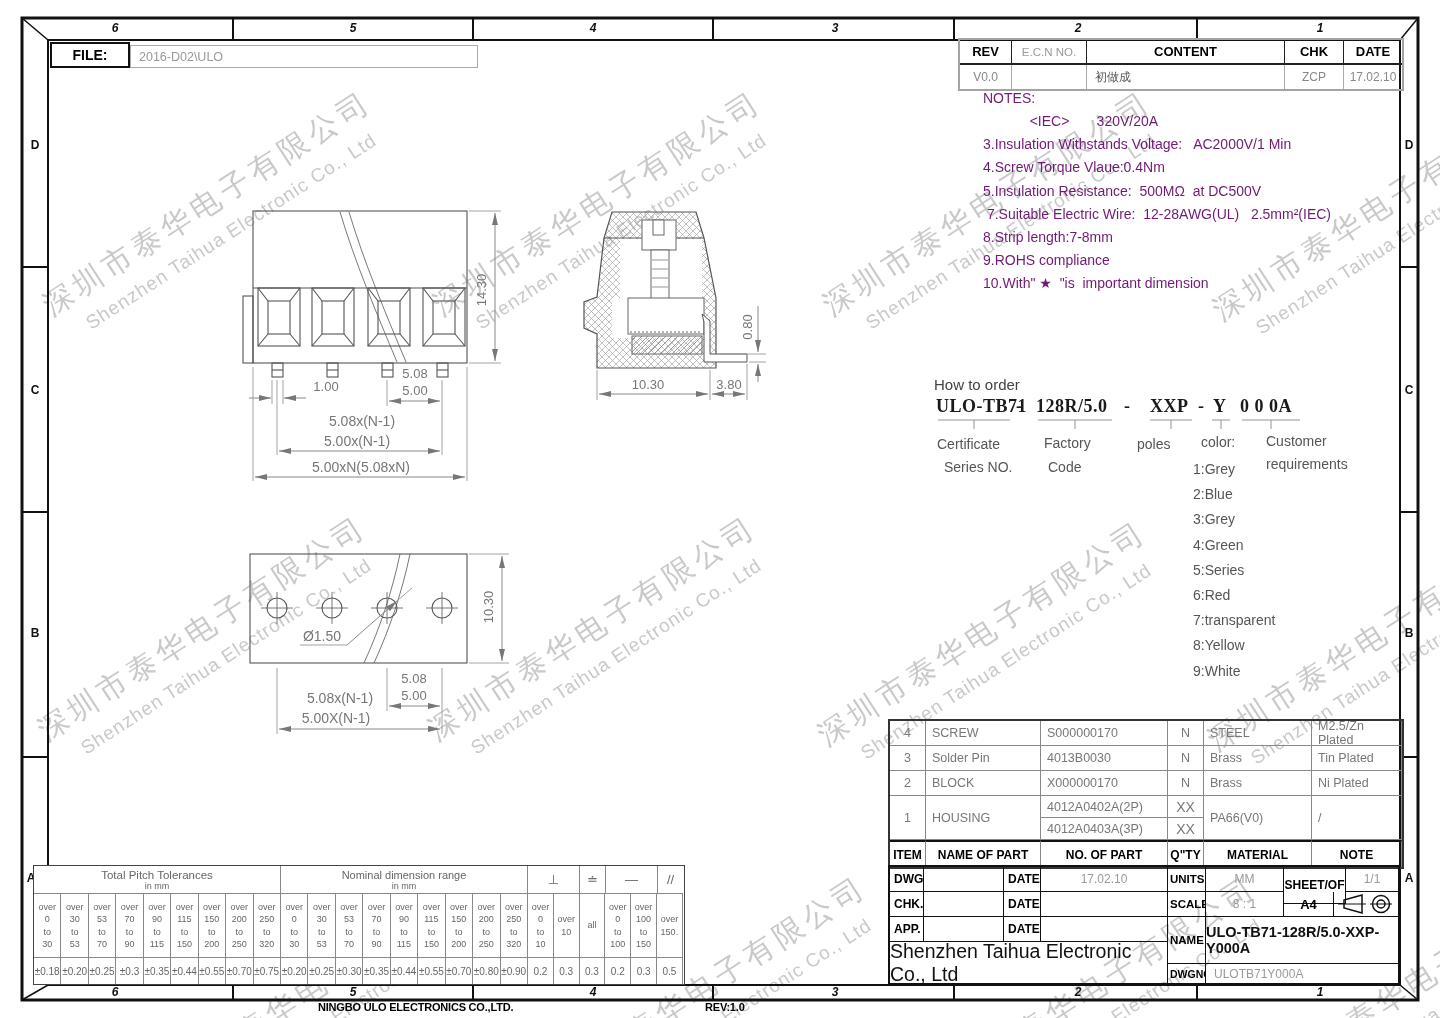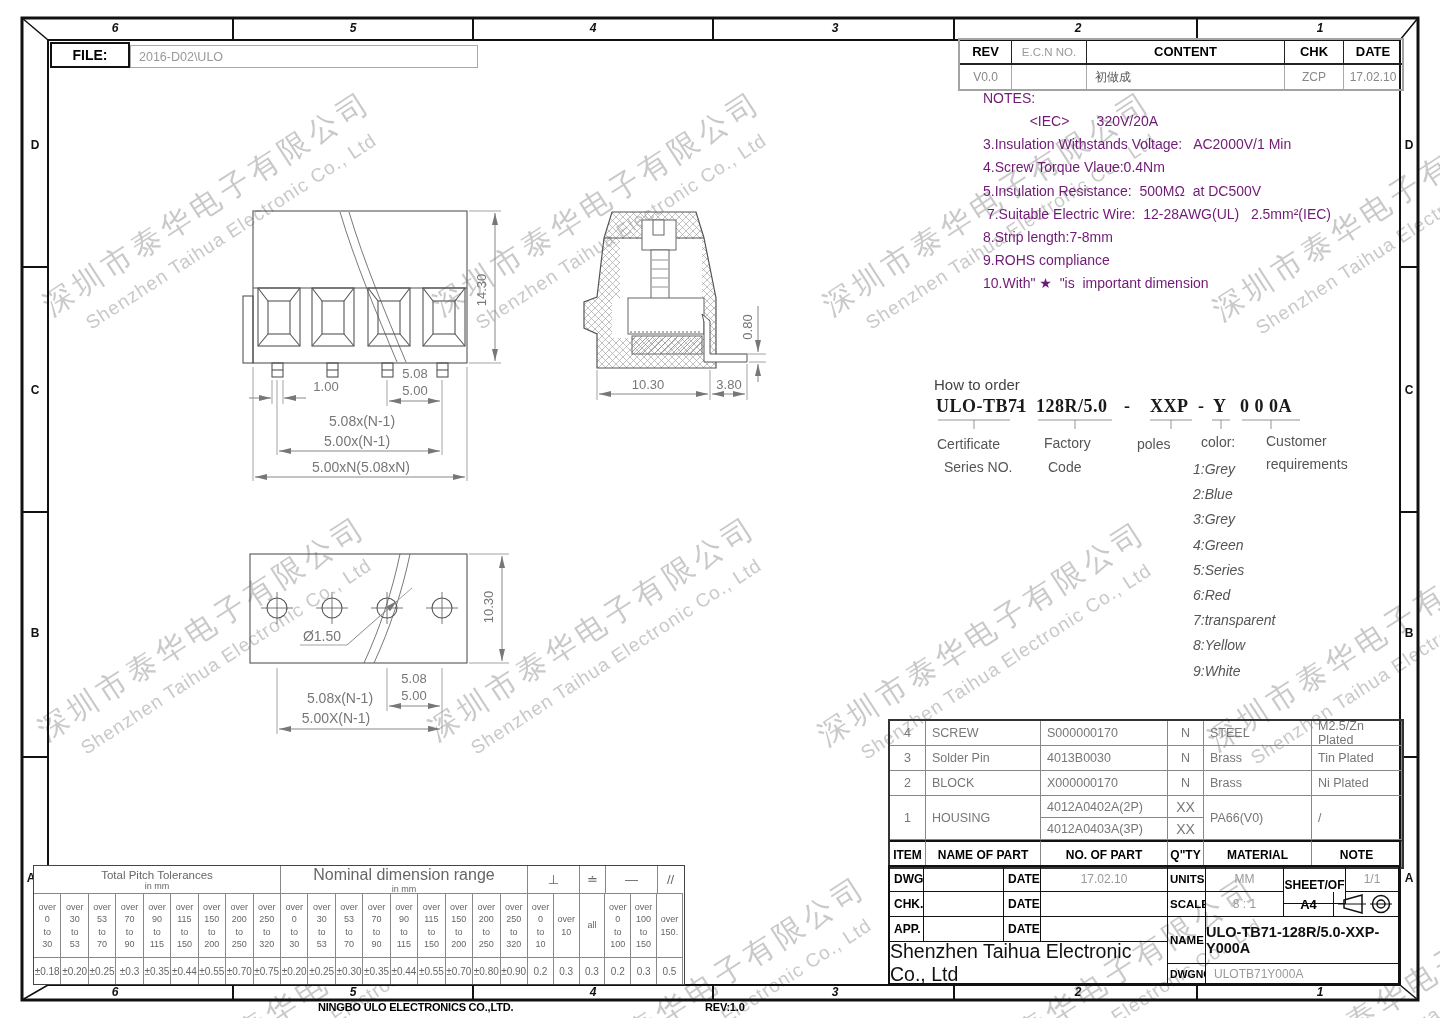--- a/index.html
+++ b/index.html
@@ -23,21 +23,21 @@
   .revtbl .hc.dim{color:#999;font-weight:normal;font-size:11.5px;}
   .revtbl .dc{border-right:1px solid #aaa;display:flex;align-items:center;justify-content:center;font-size:12px;color:#888;}
   .revtbl .dc.lft{justify-content:flex-start;padding-left:8px;color:#555;}
   
   .notes{position:absolute;left:983px;top:90px;font-size:14px;color:#701a75;}
   .notes .ttl{margin-bottom:4px;}
   .nline{white-space:pre;line-height:23.2px;}
   
   .ord{font-size:14px;color:#555;}
   .code{font-family:"Liberation Serif",serif;font-weight:bold;font-size:18px;color:#1a1a1a;letter-spacing:.5px;}
-  .clist div{line-height:25.2px;font-size:14px;color:#555;font-style:italic;}
+  .clist div{line-height:25.2px;font-size:14px;color:#555;}
   
   .parts{position:absolute;left:888px;top:719px;display:grid;grid-template-columns:36px 115px 127px 36px 108px 90px;grid-template-rows:25px 25px 25px 22px 22px 27px;border:2px solid #333;box-sizing:content-box;font-size:12.5px;color:#777;}
   .parts .c{border-right:1px solid #888;border-bottom:1px solid #888;display:flex;align-items:center;padding-left:6px;box-sizing:border-box;}
   .parts .ctr{justify-content:center;padding-left:0;}
   .parts .rs2{grid-row:span 2;}
   .parts .hd{border-top:2px solid #111;font-weight:bold;color:#000;font-size:12px;justify-content:center;padding-left:0;border-bottom:none;}
   
   .tblock{position:absolute;left:888px;top:865px;width:512px;height:120px;border:2px solid #111;box-sizing:border-box;background:transparent;}
   .tb{position:absolute;border-right:1.5px solid #111;border-bottom:1.5px solid #111;box-sizing:border-box;display:flex;align-items:center;overflow:hidden;}
   .tb.lab{font-weight:bold;font-size:12px;color:#000;padding-left:4px;}
@@ -411,21 +411,21 @@
       <div class="tb lab" style="left:278px;top:97px;width:38px;height:19px;padding-left:2px;font-size:10.5px;border-bottom:none">DWGNO.</div>
       <div class="tb nb val" style="left:316px;top:97px;width:192px;height:19px;justify-content:flex-start;padding-left:8px;border-bottom:none">ULOTB71Y000A</div>
     </div>
 
     <div class="tol">
       <div class="tt" style="left:0;top:0;width:247px;height:28px">
         <span style="font-size:11.5px">Total Pitch Tolerances</span>
         <span style="font-size:9px">in mm</span>
       </div>
       <div class="tt" style="left:247px;top:0;width:247px;height:28px">
-        <span style="font-size:16px">Nominal dimension range</span>
+        <span style="font-size:11px">Nominal dimension range</span>
         <span style="font-size:9px">in mm</span>
       </div>
       <div class="tt" style="left:494px;top:0;width:52px;height:28px;font-size:13px">⊥</div>
       <div class="tt" style="left:546px;top:0;width:26px;height:28px;font-size:13px">≐</div>
       <div class="tt" style="left:572px;top:0;width:52px;height:28px;font-size:13px">—</div>
       <div class="tt" style="left:624px;top:0;width:25px;height:28px;font-size:13px;border-right:none">//</div>
       <div class="tgrid" style="left:0;top:28px;grid-auto-columns:27.44px">
           <div class="tc">
             <span>over</span>
             <span>0</span>

